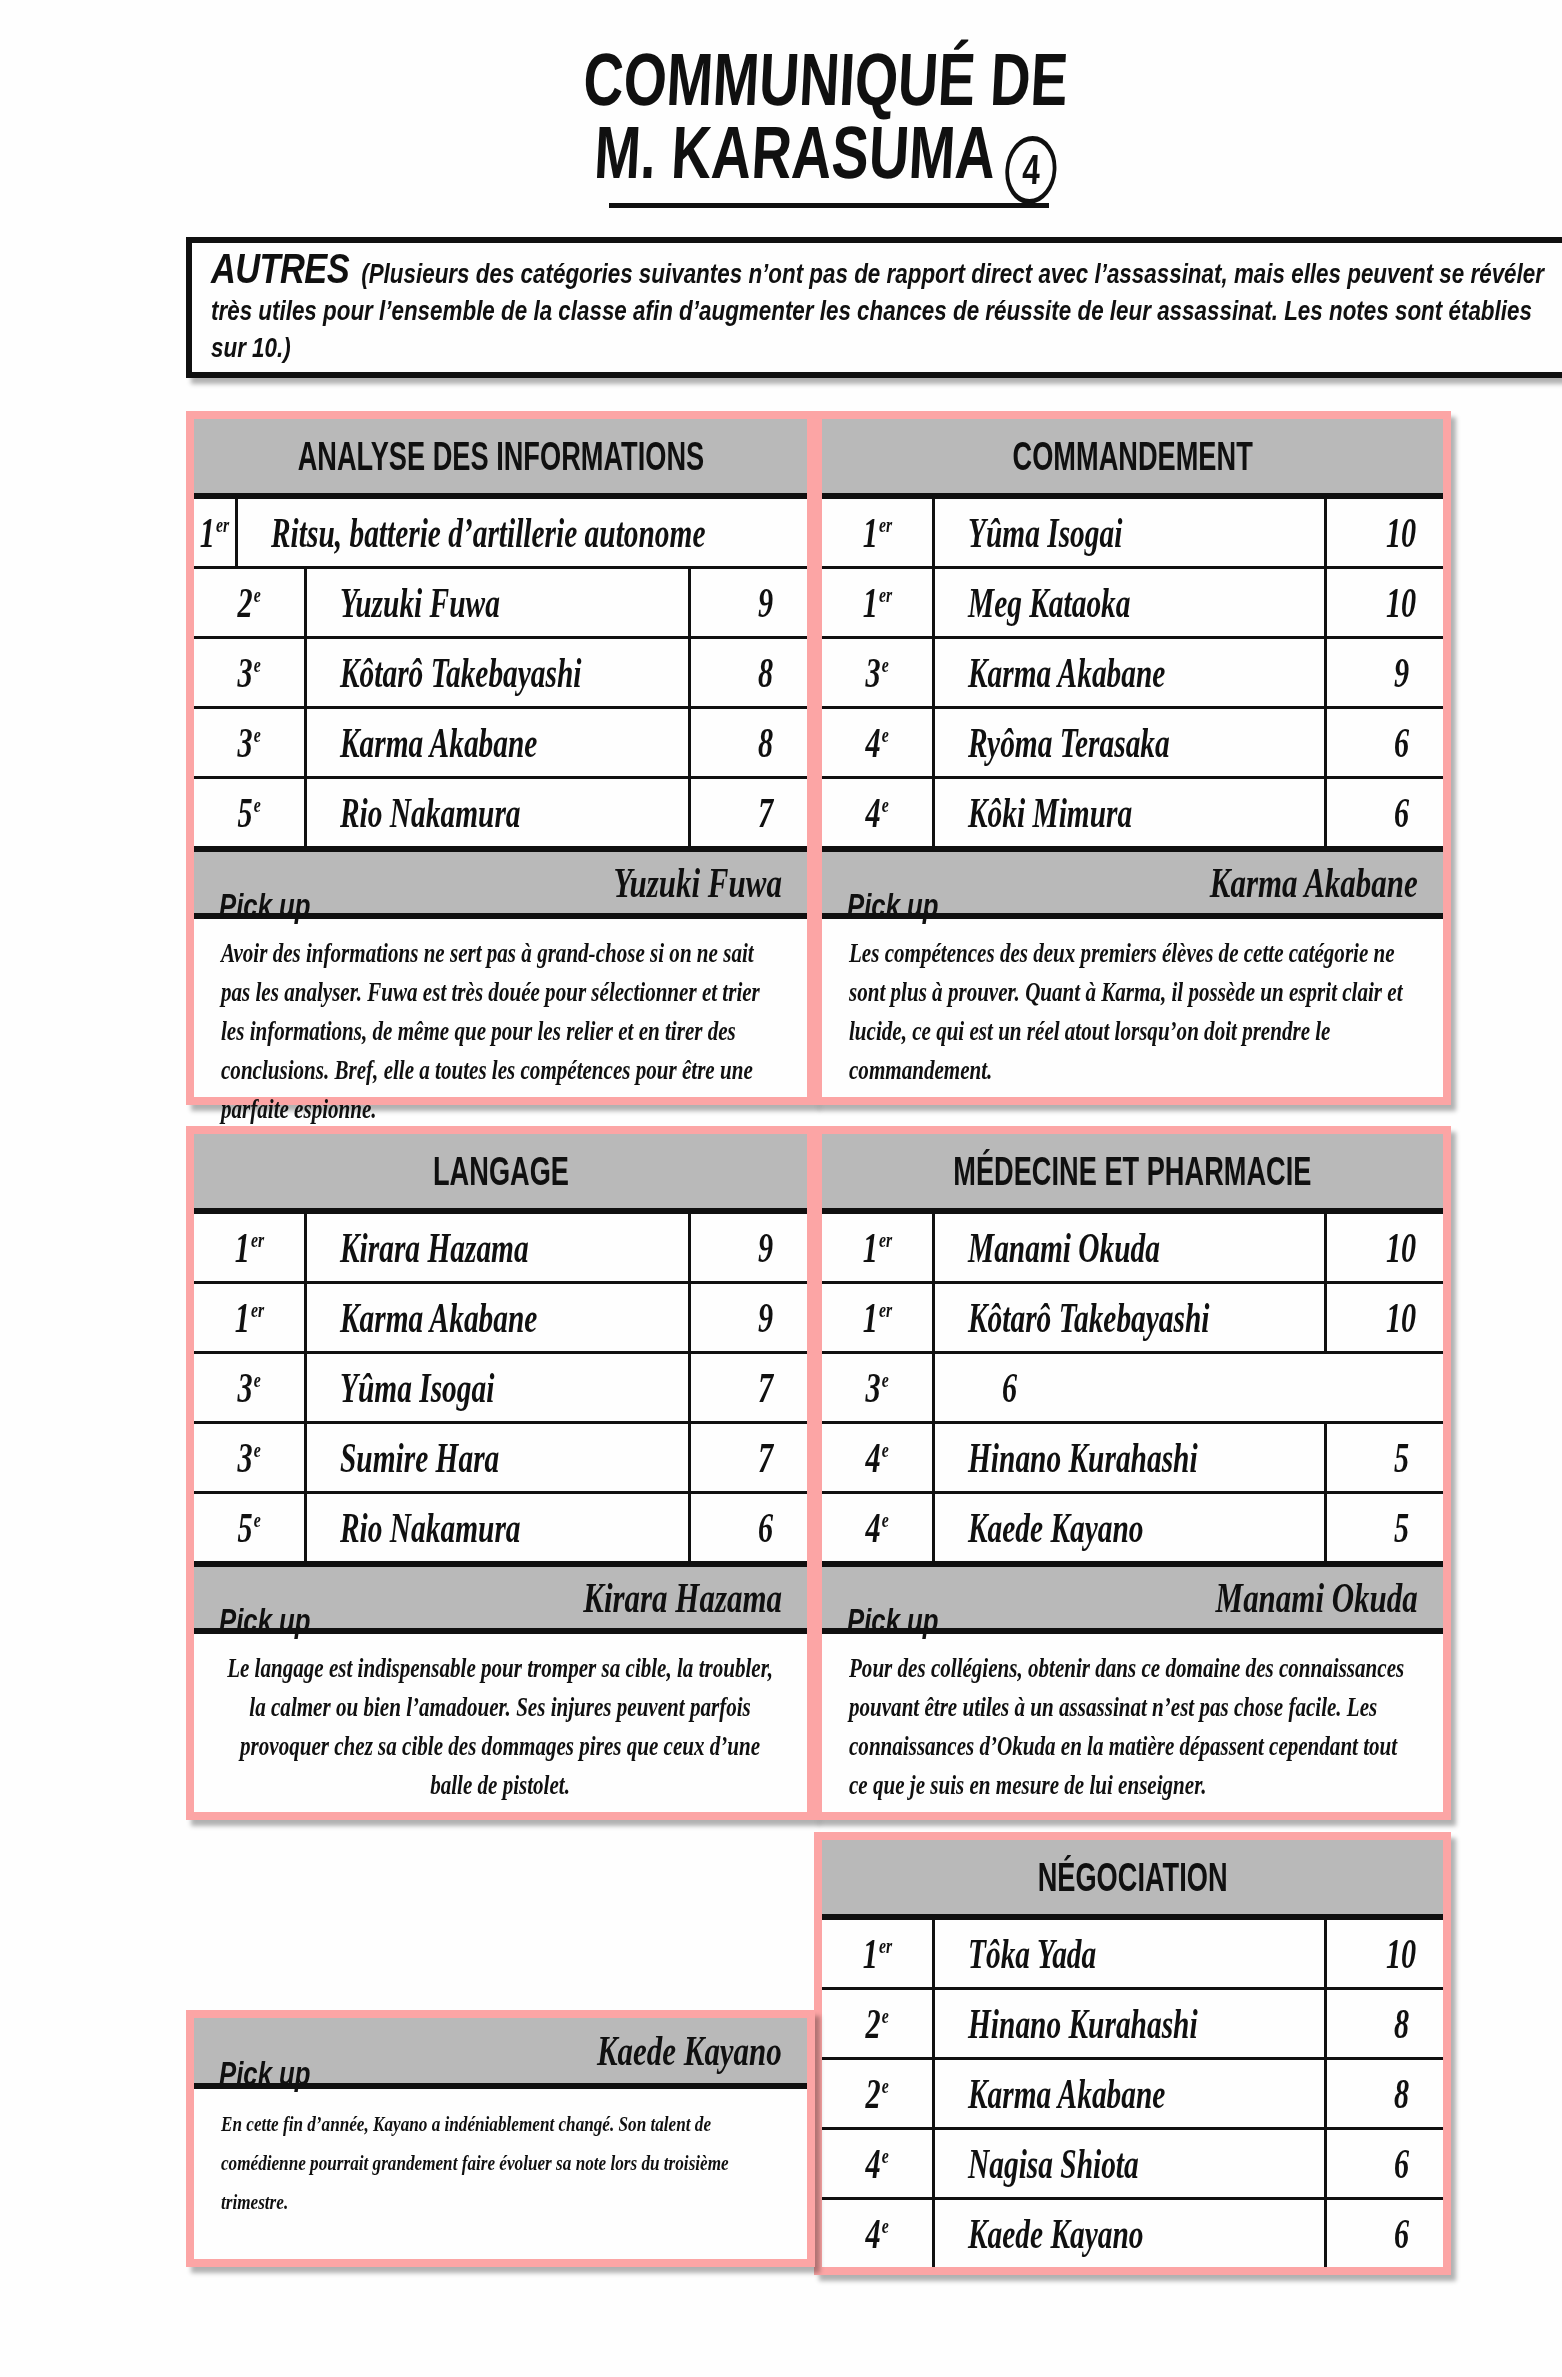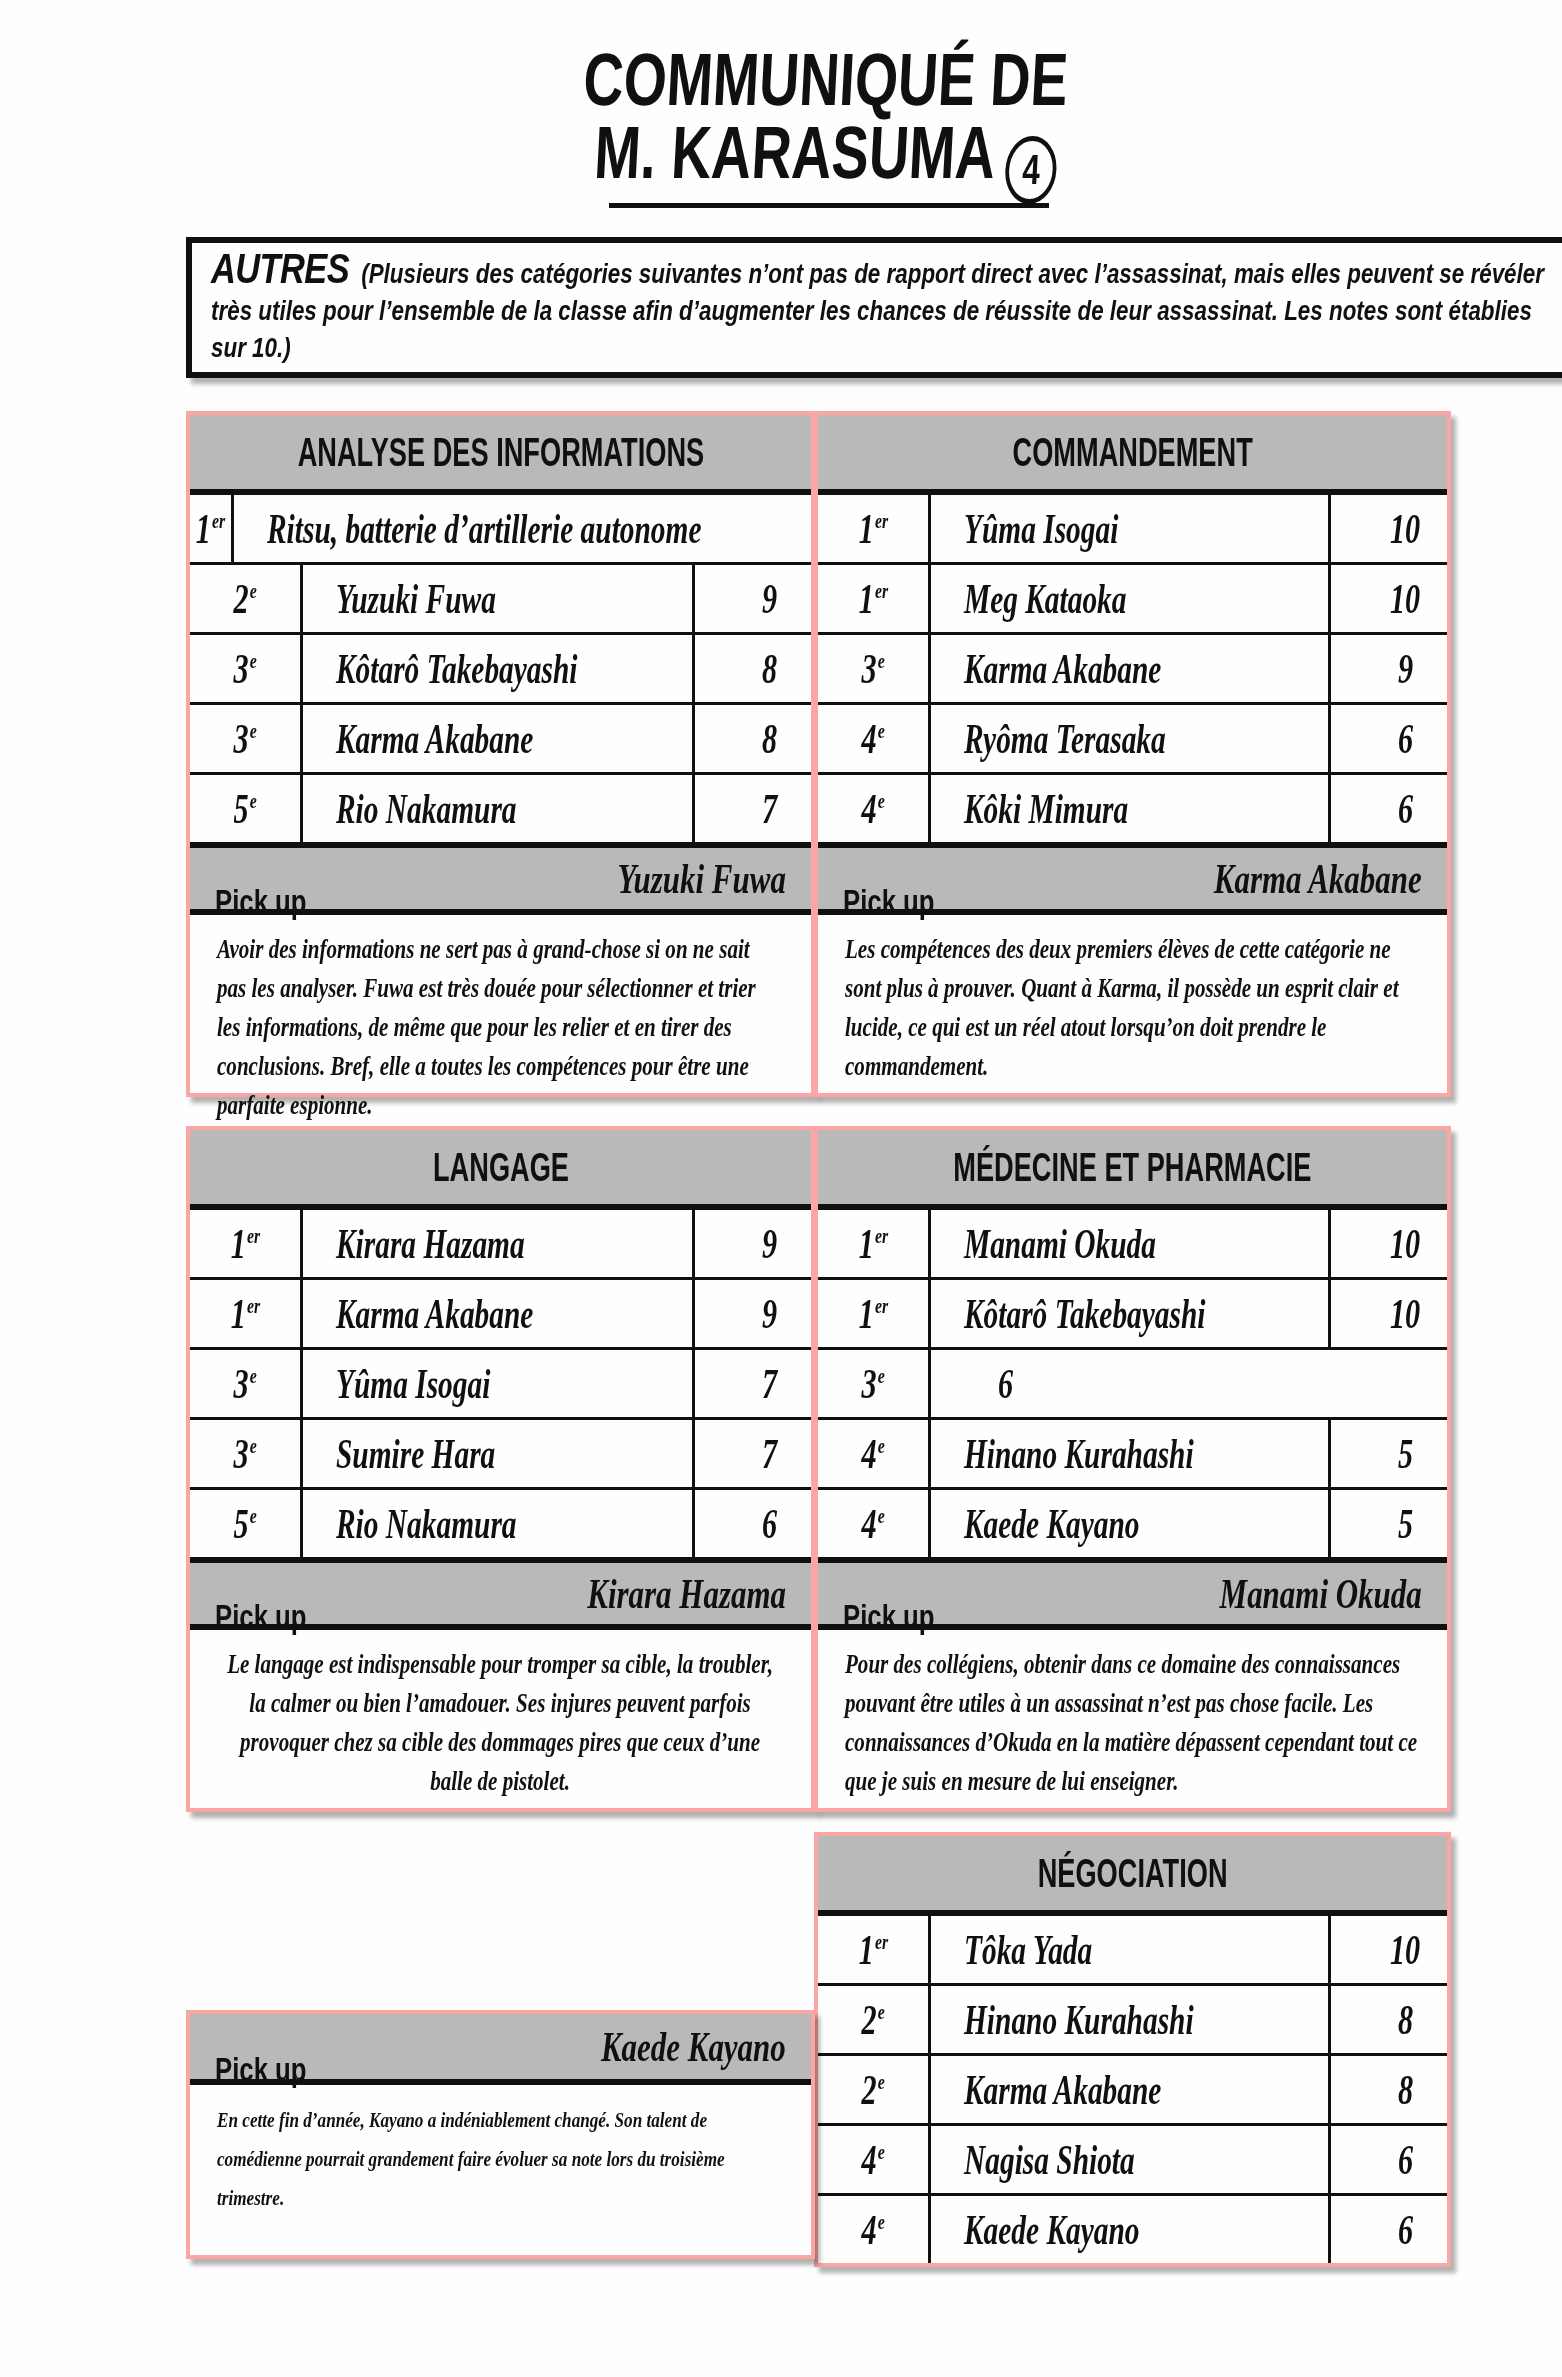--- a/index.html
+++ b/index.html
@@ -19,39 +19,39 @@
   
   .intro-box{position:absolute;left:186px;top:237px;width:1403px;height:141px;border:6px solid #101010;
              box-sizing:border-box;background:#fefefe;padding:7.4px 19.3px;
              box-shadow:4.5px 6px 4.5px rgba(0,0,0,0.30);}
   .intro-text{width:125%;transform:scaleX(0.80);transform-origin:0 0;
               font-family:"Liberation Sans",sans-serif;font-weight:bold;font-style:italic;
               font-size:28px;line-height:37px;}
   .intro-heading{font-size:43px;line-height:37px;letter-spacing:-0.7px;margin-right:7.4px;}
 
   
-  .tblock{position:absolute;border:4px solid #fca5a5;box-sizing:border-box;background:#fefefe;
+  .tblock{position:absolute;border:8px solid #fca5a5;box-sizing:border-box;background:#fefefe;
           box-shadow:4.5px 6px 4.5px rgba(0,0,0,0.30);}
   .thead{height:74px;background:#b9b9b9;border-bottom:6px solid #101010;display:flex;
          align-items:center;justify-content:center;font-family:"Liberation Sans",sans-serif;
          font-weight:bold;font-size:40px;}
   .thead .cd{transform:scaleX(0.68);}
   .trow{height:67px;display:flex;border-bottom:3px solid #101010;
         font-weight:bold;font-style:italic;}
   .trow.last{border-bottom:none;}
   .cell{display:flex;align-items:center;box-sizing:border-box;}
   .c-rank{width:113px;border-right:3px solid #101010;justify-content:center;font-size:42px;}
   .c-rank sup{font-size:22px;vertical-align:super;margin-left:1.5px;font-weight:bold;}
   .c-name{flex:1;border-right:3px solid #101010;padding-left:33px;font-size:42px;}
   .c-score{width:116px;justify-content:center;font-size:42px;padding-left:32px;}
   .cd{display:inline-block;white-space:nowrap;transform:scaleX(0.72);transform-origin:center center;}
   .c-name .cd{transform-origin:left center;transform:scaleX(0.70);}
   .pickup-band{height:61px;background:#b9b9b9;border-top:6px solid #101010;display:flex;
                align-items:center;justify-content:space-between;padding:0 25px;}
-  .pickup-label{font-family:"Liberation Sans",sans-serif;font-weight:bold;
+  .pickup-label{font-family:"Liberation Sans",sans-serif;font-weight:bold;font-style:italic;
                 font-size:33px;margin-top:46px;}
   .pickup-label .cd{transform-origin:left center;transform:scaleX(0.78);}
   .pickup-name{font-size:43px;font-weight:bold;font-style:italic;}
   .pickup-name .cd{transform-origin:right center;transform:scaleX(0.72);}
   .tdesc{border-top:6px solid #101010;height:184px;box-sizing:border-box;padding:15px 27px;
          font-weight:bold;font-style:italic;font-size:27px;line-height:39px;}
   .tdesc .dblock,.kdesc .dblock{width:128%;transform:scaleX(0.78);transform-origin:0 0;}
 
   
   .kband{height:65px;background:#b9b9b9;display:flex;align-items:center;

